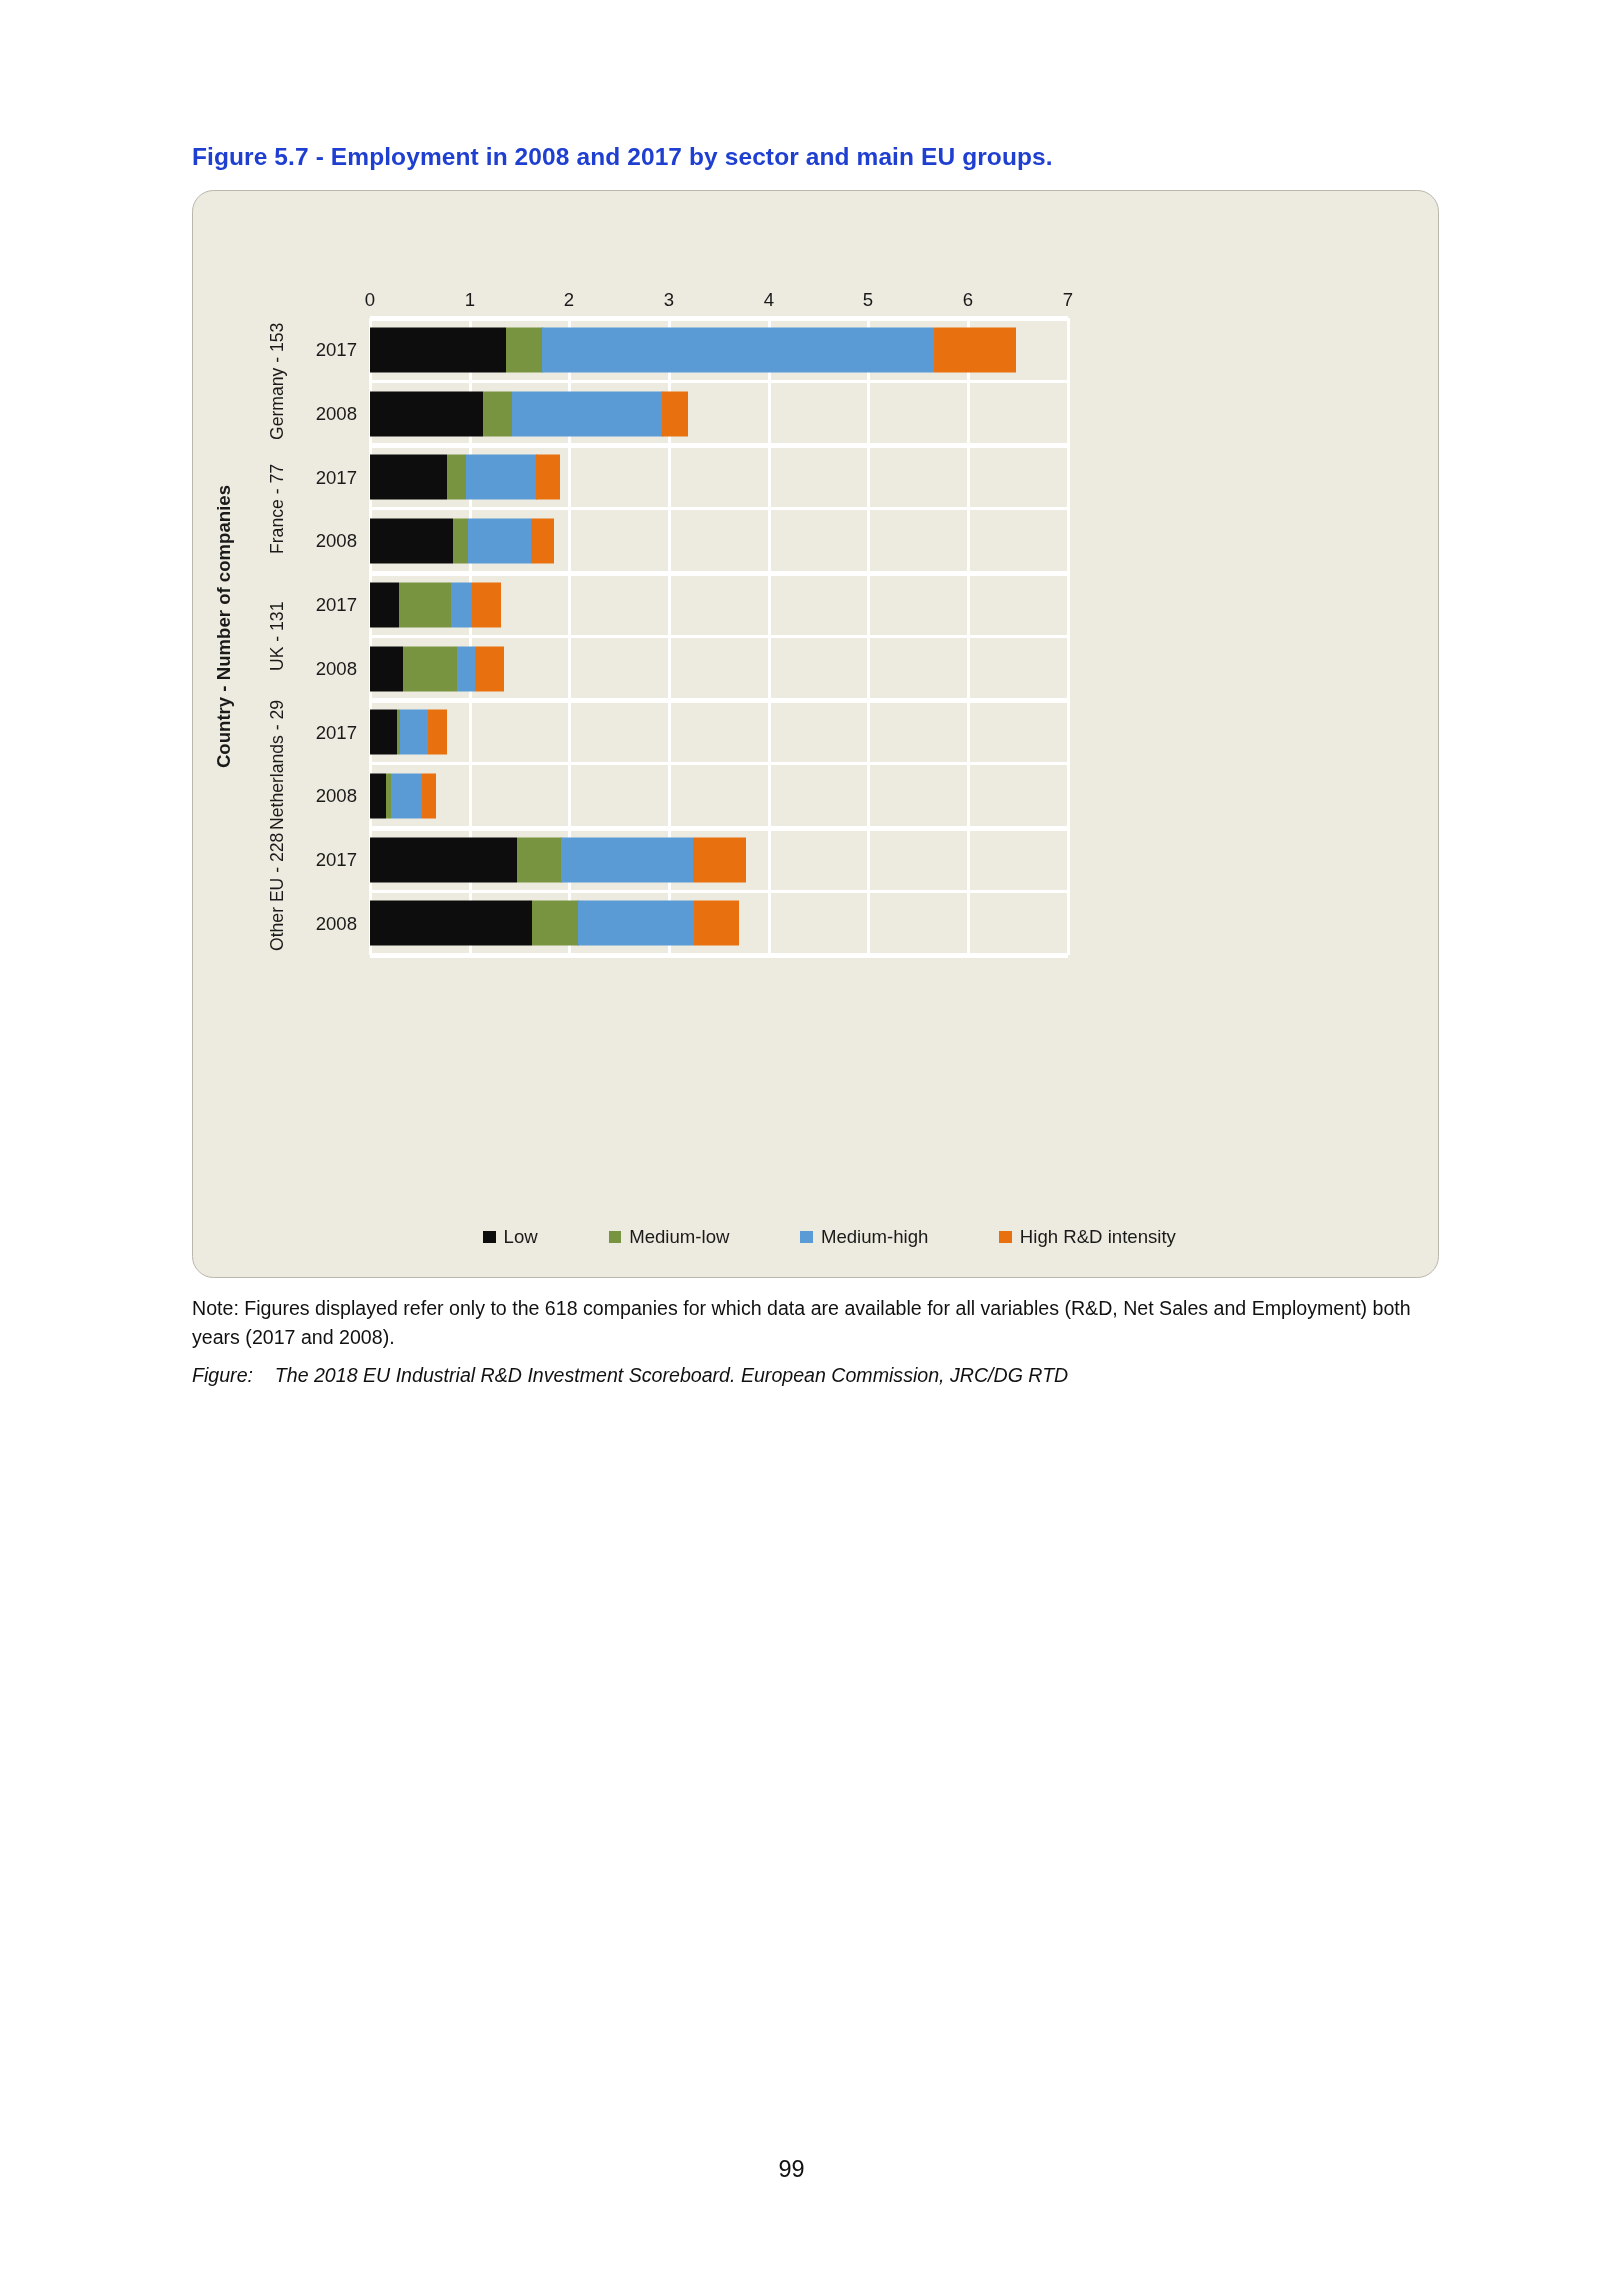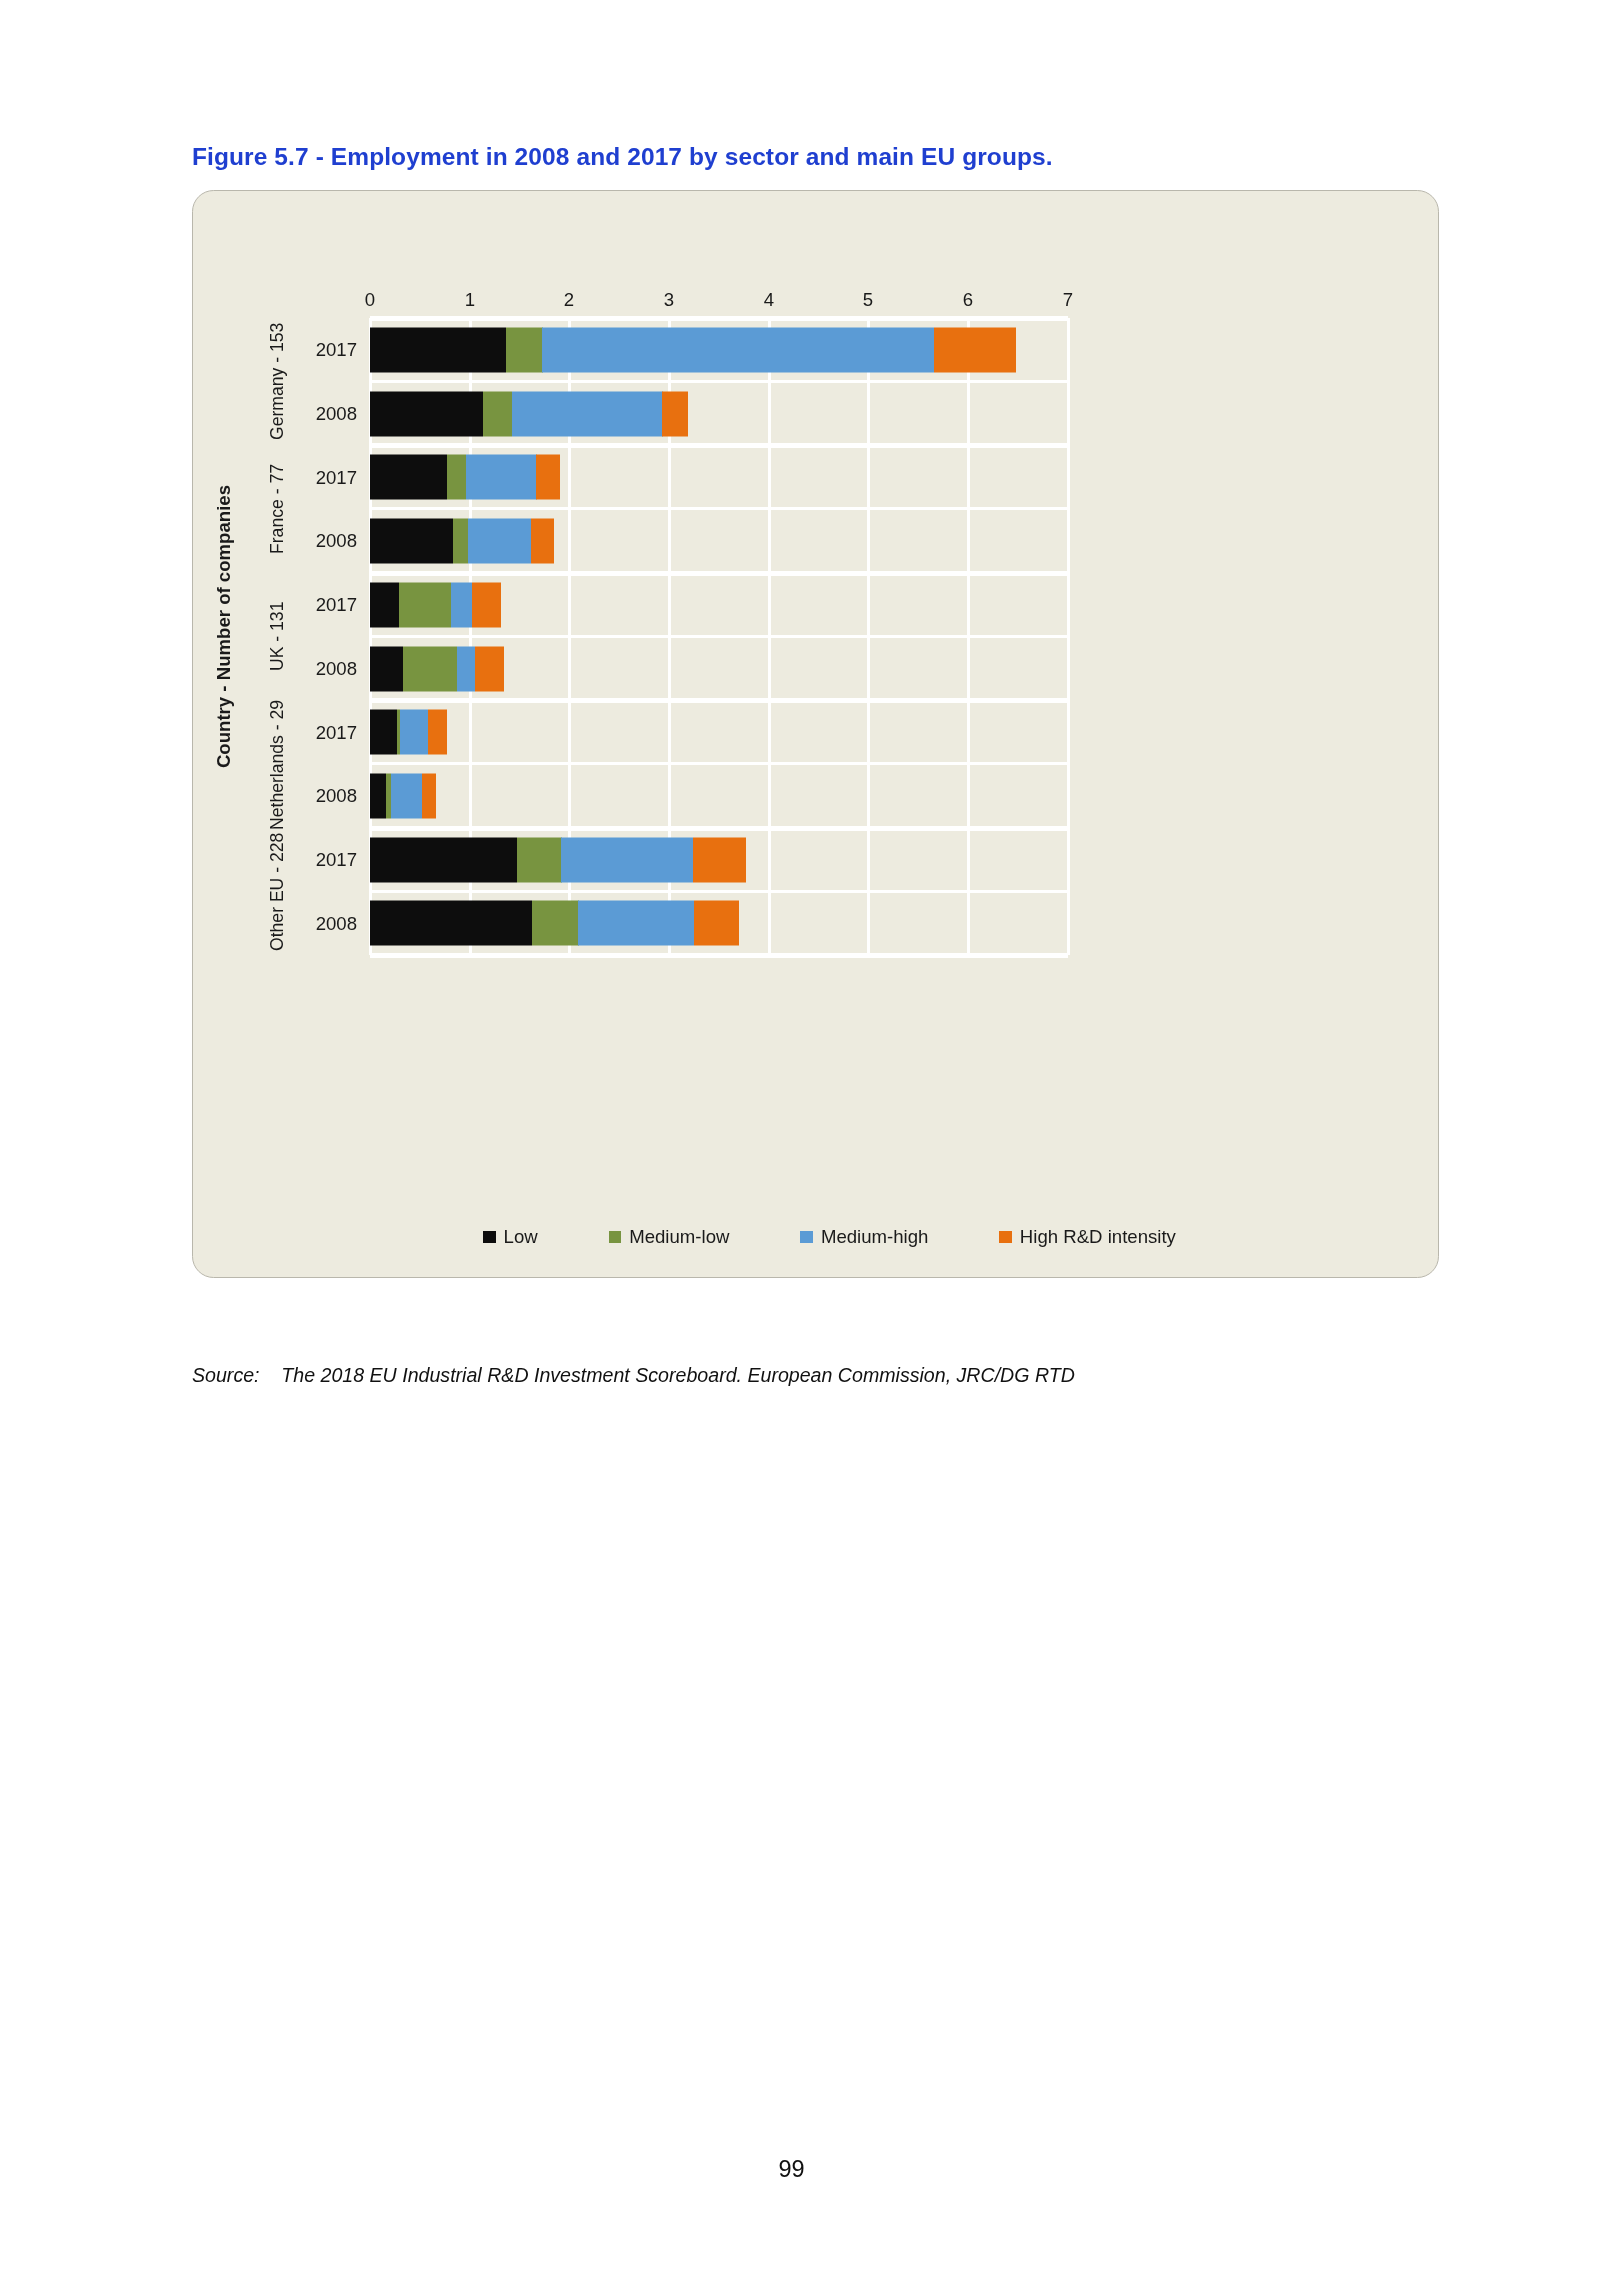--- a/index.html
+++ b/index.html
@@ -269,22 +269,23 @@
       <div class="ylabel-year" style="top: 414px; right: 1081px;">2017</div>
       <div class="ylabel-year" style="top: 478px; right: 1081px;">2008</div>
       <div class="group-label" style="top: 510px; height: 127px; left: 72px; width: 25.5px; display: flex; align-items: center; justify-content: center;">Netherlands - 29</div>
       <div class="ylabel-year" style="top: 542px; right: 1081px;">2017</div>
       <div class="ylabel-year" style="top: 605px; right: 1081px;">2008</div>
       <div class="group-label" style="top: 637px; height: 127px; left: 72px; width: 25.5px; display: flex; align-items: center; justify-content: center;">Other EU - 228</div>
       <div class="ylabel-year" style="top: 669px; right: 1081px;">2017</div>
       <div class="ylabel-year" style="top: 733px; right: 1081px;">2008</div>
     </div>
 
+  <div class="note">Note: Figures displayed refer only to the 618 companies for which data are available for all variables (R&amp;D, Net Sales and Employment) both years (2017 and 2008).</div>
 
   <div class="source">
-    <span class="src-label">Source:</span>
+    <span class="src-label">Figure:</span>
     &nbsp;&nbsp;
     <span>The 2018 EU Industrial R&amp;D Investment Scoreboard.  European Commission, JRC/DG RTD</span>
   </div>
 
   <div class="page-num">99</div>
 </div>
 
 
 </body></html>

